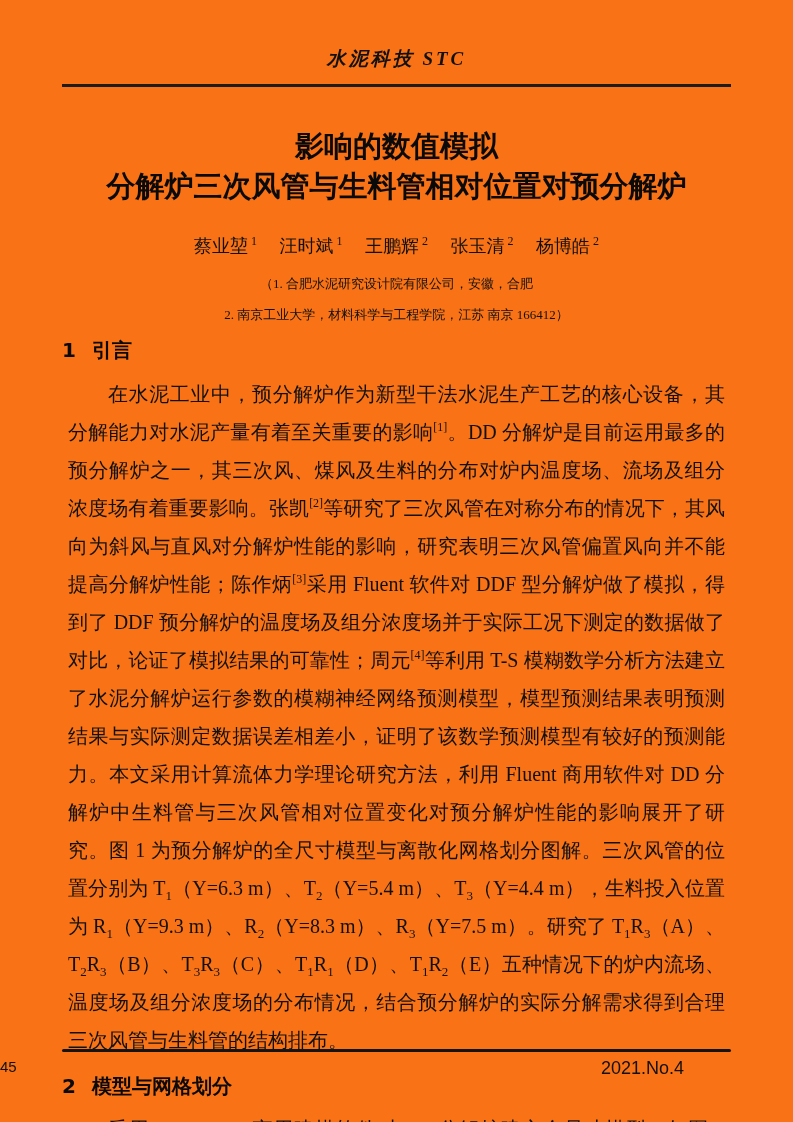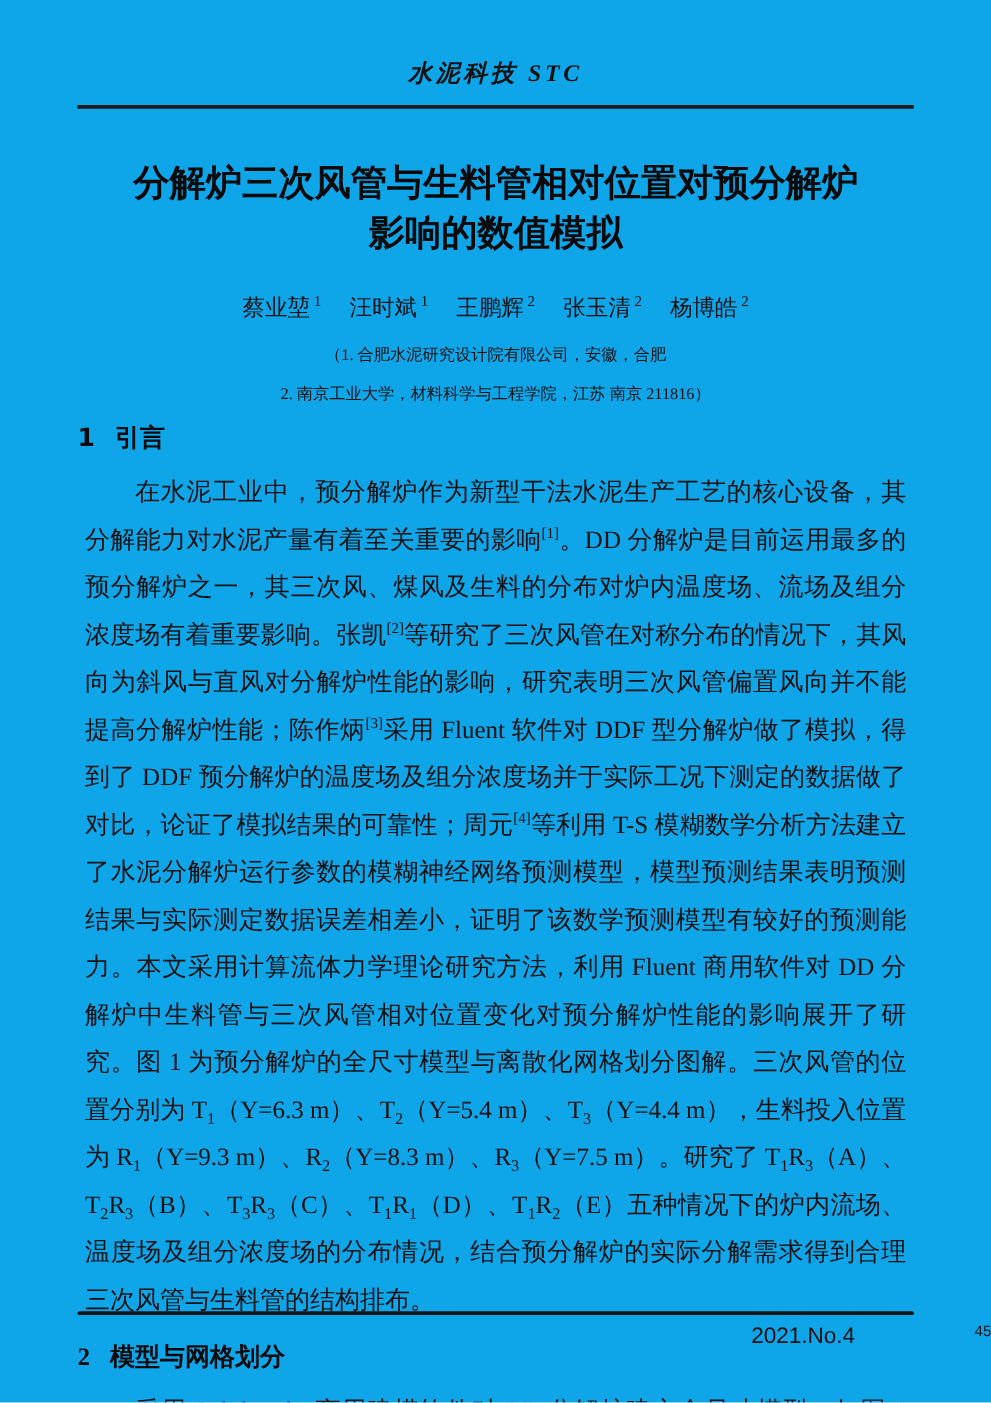--- a/index.html
+++ b/index.html
@@ -4,21 +4,21 @@
 <style>
   html, body {
     margin: 0;
     padding: 0;
     background: #ffffff;
   }
   .page {
     position: relative;
     width: 793px;
     height: 1122px;
-    background: #0ea5e9;
+    background: #f97316;
     color: #111111;
     overflow: hidden;
     font-family: "Liberation Serif", "DejaVu Serif", serif;
   }
   .journal-header {
     position: absolute;
     top: 46px;
     left: 0;
     right: 0;
     text-align: center;
@@ -102,38 +102,38 @@
   .body-para .sup {
     font-size: 12px;
     vertical-align: super;
     line-height: 0;
   }
   .body-para .sub {
     font-size: 13px;
     vertical-align: sub;
     line-height: 0;
   }
-  .section-heading.second { margin: 13px 0 10px 0; font-family: Liberation Serif, serif; }
+  .section-heading.second { margin: 13px 0 10px 0; }
   .footer-rule {
     position: absolute;
     top: 1049px;
     left: 62px;
     right: 62px;
     height: 3px;
     background: #141414;
     border-radius: 2px;
   }
   .page-number {
     position: absolute;
     top: 1058px;
     left: 0;
     right: 0;
-    text-align: right;
+    text-align: left;
     font-family: "Liberation Sans", "DejaVu Sans", sans-serif;
-    font-size: 12px;
+    font-size: 15px;
     color: #111111;
   }
   .issue-label {
     position: absolute;
     top: 1058px;
     right: 109px;
     font-family: "Liberation Sans", "DejaVu Sans", sans-serif;
     font-size: 18px;
     color: #111111;
   }
@@ -141,22 +141,22 @@
 </head>
 <body>
 
 <div class="page">
 
   <div class="journal-header">水泥科技 STC</div>
 
   <div class="header-rule"></div>
 
   <h1 class="title">
+    <span class="title-line">影响的数值模拟</span>
     <span class="title-line">分解炉三次风管与生料管相对位置对预分解炉</span>
-    <span class="title-line">影响的数值模拟</span>
   </h1>
 
   <div class="authors">
     <span class="author">
       <span>蔡业堃</span><span class="aff-mark">1</span>
     </span>
     <span class="author">
       <span>汪时斌</span><span class="aff-mark">1</span>
     </span>
     <span class="author">
@@ -165,21 +165,21 @@
     <span class="author">
       <span>张玉清</span><span class="aff-mark">2</span>
     </span>
     <span class="author">
       <span>杨博皓</span><span class="aff-mark">2</span>
     </span>
   </div>
 
   <div class="affiliations">
     <div>（1. 合肥水泥研究设计院有限公司，安徽，合肥</div>
-    <div>2. 南京工业大学，材料科学与工程学院，江苏 南京 211816）</div>
+    <div>2. 南京工业大学，材料科学与工程学院，江苏 南京 166412）</div>
   </div>
 
   <div class="body-block">
 
     <h2 class="section-heading">
       <span class="sec-num">1</span><span class="sec-title">引言</span>
     </h2>
 
     <p class="body-para"><span>在水泥工业中，预分解炉作为新型干法水泥生产工艺的核心设备，其分解能力对水泥产量有着至关重要的影响</span><span class="sup">[1]</span><span>。DD 分解炉是目前运用最多的预分解炉之一，其三次风、煤风及生料的分布对炉内温度场、流场及组分浓度场有着重要影响。张凯</span><span class="sup">[2]</span><span>等研究了三次风管在对称分布的情况下，其风向为斜风与直风对分解炉性能的影响，研究表明三次风管偏置风向并不能提高分解炉性能；陈作炳</span><span class="sup">[3]</span><span>采用 Fluent 软件对 DDF 型分解炉做了模拟，得到了 DDF 预分解炉的温度场及组分浓度场并于实际工况下测定的数据做了对比，论证了模拟结果的可靠性；周元</span><span class="sup">[4]</span><span>等利用 T-S 模糊数学分析方法建立了水泥分解炉运行参数的模糊神经网络预测模型，模型预测结果表明预测结果与实际测定数据误差相差小，证明了该数学预测模型有较好的预测能力。本文采用计算流体力学理论研究方法，利用 Fluent 商用软件对 DD 分解炉中生料管与三次风管相对位置变化对预分解炉性能的影响展开了研究。图 1 为预分解炉的全尺寸模型与离散化网格划分图解。三次风管的位置分别为 T</span><span class="sub">1</span><span>（Y=6.3 m）、T</span><span class="sub">2</span><span>（Y=5.4 m）、T</span><span class="sub">3</span><span>（Y=4.4 m），生料投入位置为 R</span><span class="sub">1</span><span>（Y=9.3 m）、R</span><span class="sub">2</span><span>（Y=8.3 m）、R</span><span class="sub">3</span><span>（Y=7.5 m）。研究了 T</span><span class="sub">1</span><span>R</span><span class="sub">3</span><span>（A）、T</span><span class="sub">2</span><span>R</span><span class="sub">3</span><span>（B）、T</span><span class="sub">3</span><span>R</span><span class="sub">3</span><span>（C）、T</span><span class="sub">1</span><span>R</span><span class="sub">1</span><span>（D）、T</span><span class="sub">1</span><span>R</span><span class="sub">2</span><span>（E）五种情况下的炉内流场、温度场及组分浓度场的分布情况，结合预分解炉的实际分解需求得到合理三次风管与生料管的结构排布。</span></p>
 

